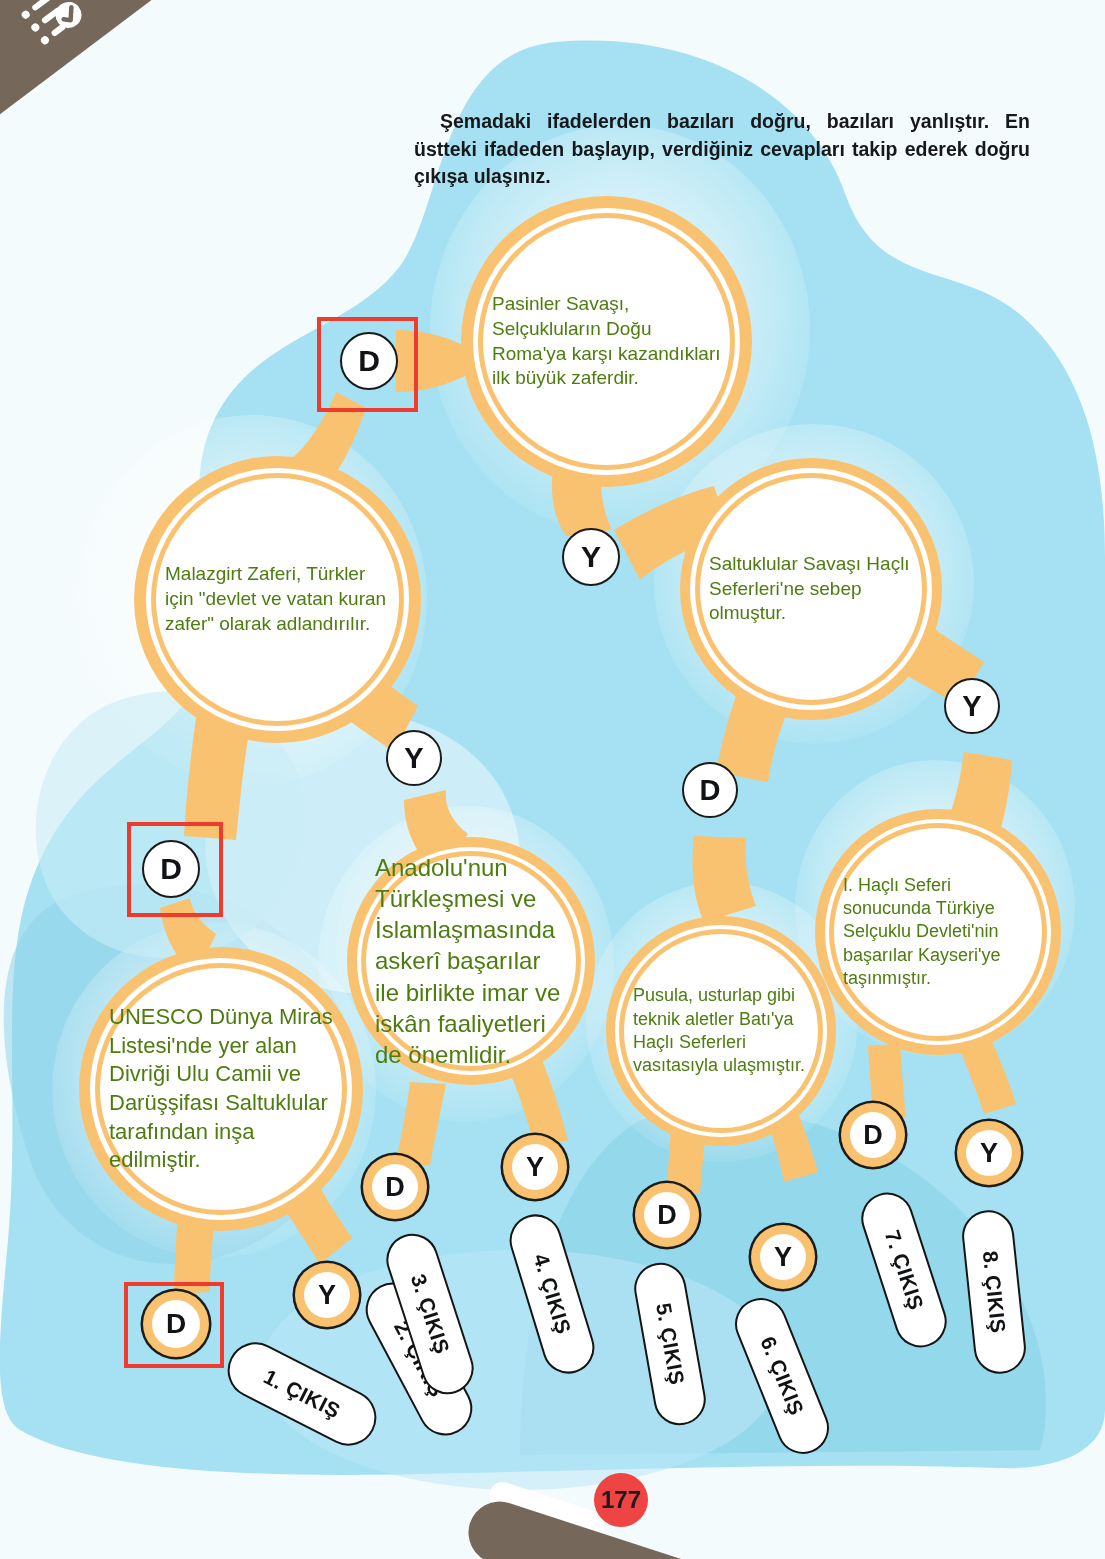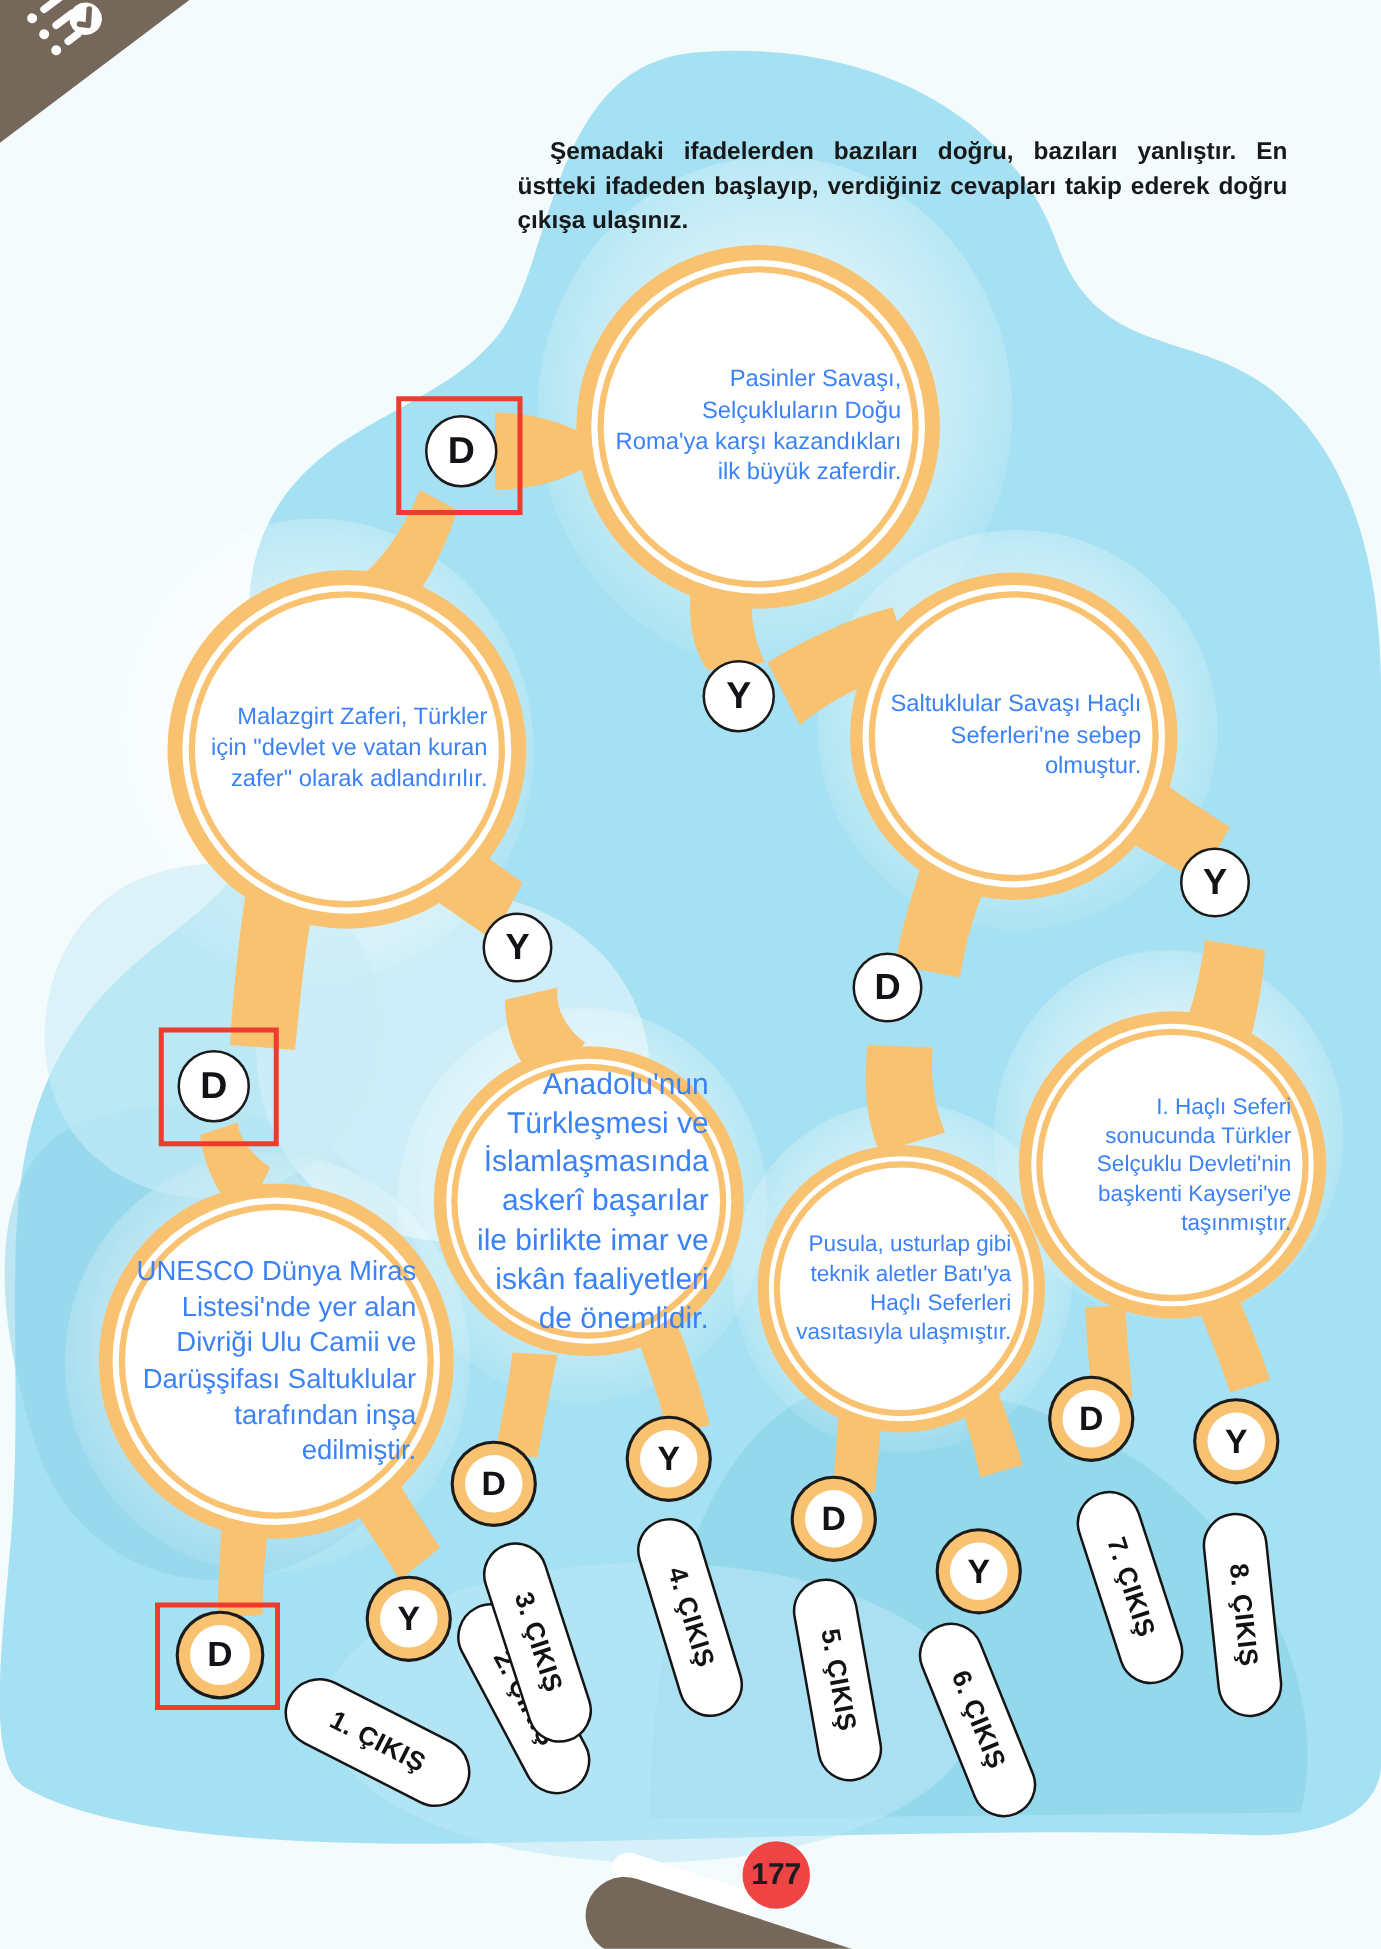--- a/index.html
+++ b/index.html
@@ -51,22 +51,22 @@
 
   
   #flow{position:absolute;inset:0;z-index:3;}
 
   
   .bubble{
     position:absolute;
     border-radius:50%;
     background:#ffffff;
     display:flex;align-items:center;justify-content:center;
-    text-align:right;
-    color:#3b82f6;
+    text-align:left;
+    color:#4d7c0f;
     box-sizing:border-box;
     z-index:4;
   }
   .bubble .txt{
     padding:0 9px;
     line-height:1.3;
     font-size:19px;
   }
 
   
@@ -243,21 +243,21 @@
 
   <div class="bubble" style="left:700px;top:478px;width:222px;height:222px;box-shadow:0 0 0 5px #F9C270, 0 0 0 10px #ffffff, 0 0 0 20px #F9C270;">
     <div class="txt">Saltuklular Savaşı Haçlı Seferleri'ne sebep olmuştur.</div>
   </div>
 
   <div class="bubble" style="left:366px;top:856px;width:210px;height:210px;box-shadow:0 0 0 5px #F9C270, 0 0 0 9px #ffffff, 0 0 0 19px #F9C270;">
     <div class="txt" style="font-size:24px;">Anadolu'nun Türkleşmesi ve İslamlaşmasında askerî başarılar ile birlikte imar ve iskân faaliyetleri de önemlidir.</div>
   </div>
 
   <div class="bubble" style="left:834px;top:828px;width:208px;height:208px;box-shadow:0 0 0 5px #F9C270, 0 0 0 9px #ffffff, 0 0 0 19px #F9C270;">
-    <div class="txt" style="font-size:18px;">I. Haçlı Seferi sonucunda Türkler Selçuklu Devleti'nin başkenti Kayseri'ye taşınmıştır.</div>
+    <div class="txt" style="font-size:18px;">I. Haçlı Seferi sonucunda Türkiye Selçuklu Devleti'nin başarılar Kayseri'ye taşınmıştır.</div>
   </div>
 
   <div class="bubble" style="left:624px;top:934px;width:194px;height:194px;box-shadow:0 0 0 5px #F9C270, 0 0 0 9px #ffffff, 0 0 0 18px #F9C270;">
     <div class="txt" style="font-size:18px;">Pusula, usturlap gibi teknik aletler Batı'ya Haçlı Seferleri vasıtasıyla ulaşmıştır.</div>
   </div>
 
   <div class="bubble" style="left:100px;top:968px;width:242px;height:242px;box-shadow:0 0 0 5px #F9C270, 0 0 0 10px #ffffff, 0 0 0 21px #F9C270;">
     <div class="txt" style="font-size:22px;">UNESCO Dünya Miras Listesi'nde yer alan Divriği Ulu Camii ve Darüşşifası Saltuklular tarafından inşa edilmiştir.</div>
   </div>
 

